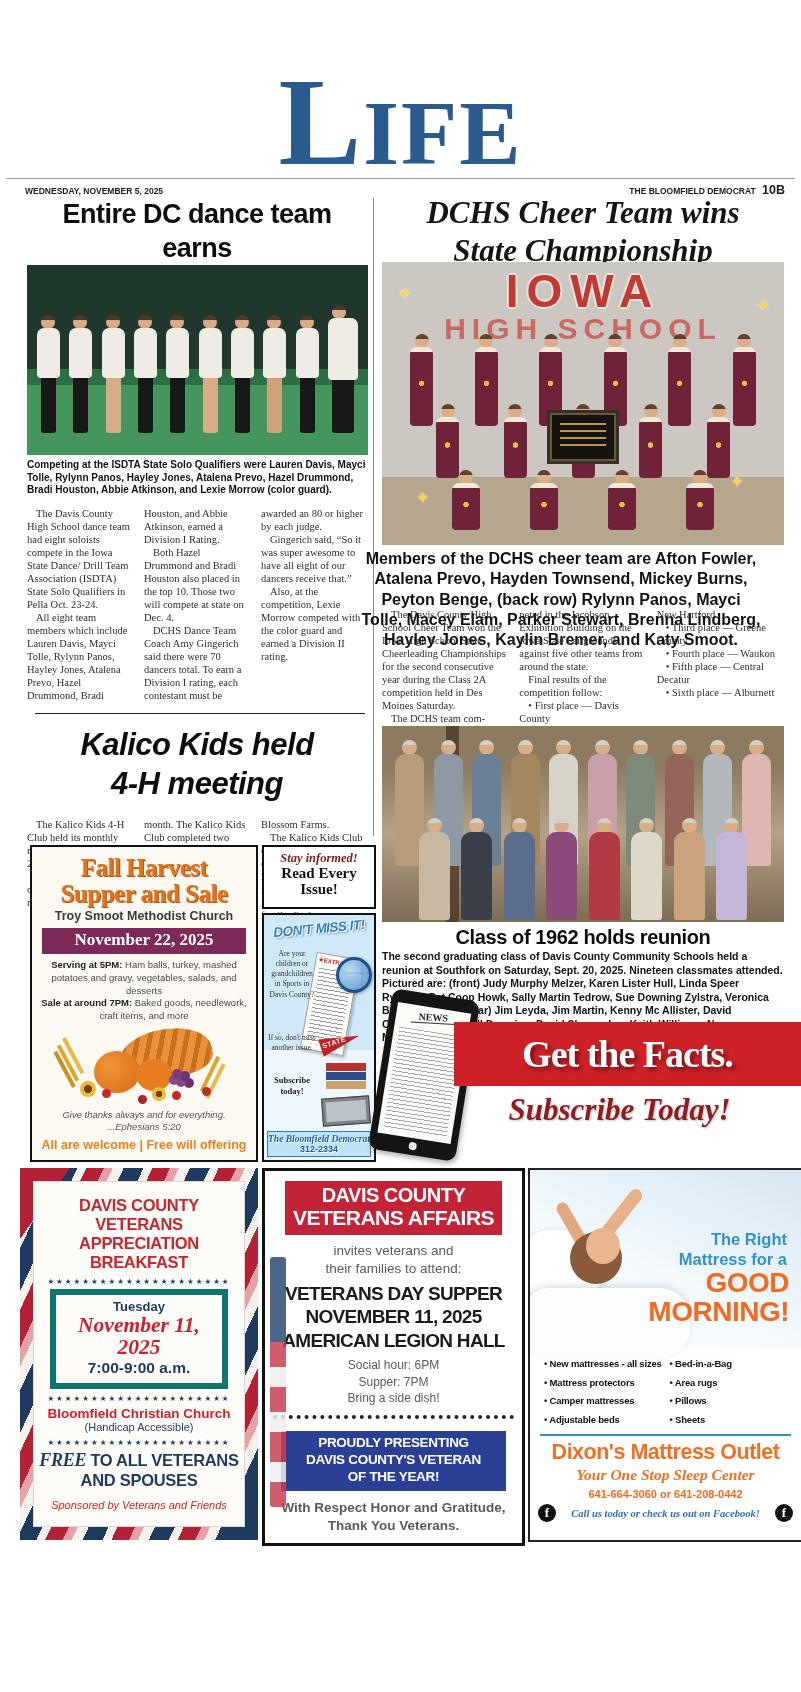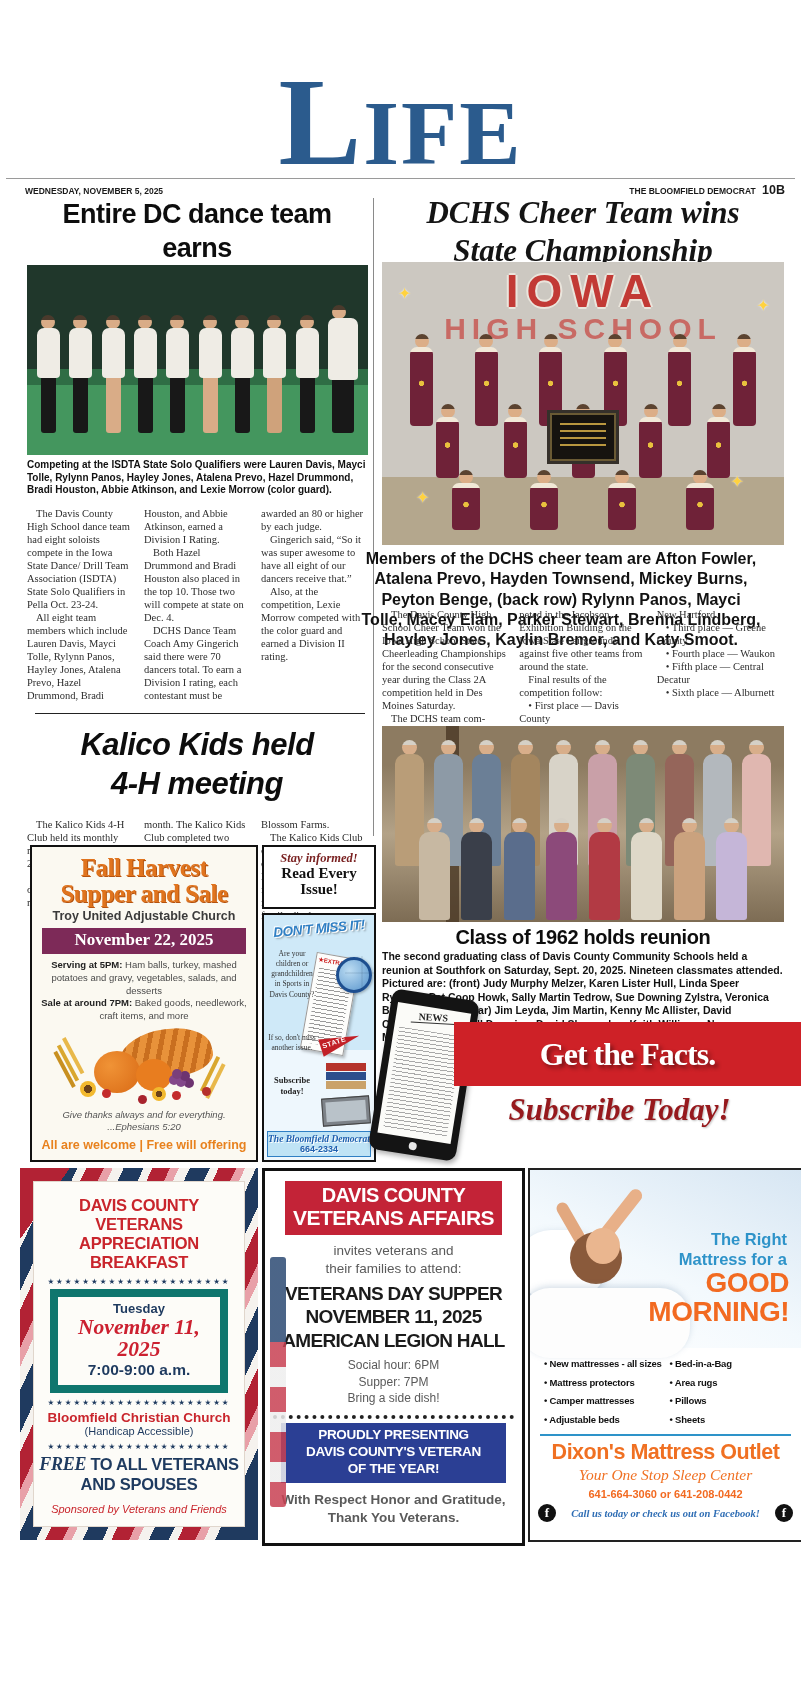--- a/index.html
+++ b/index.html
@@ -194,39 +194,39 @@
     border-radius:10px;transform:rotate(9deg);box-shadow:2px 3px 5px rgba(0,0,0,.3);}
   .tablet .scr{position:absolute;left:7px;right:7px;top:13px;bottom:17px;background:#fbfbf8;}
   .tablet .scr b{display:block;margin:4px auto 2px;width:60%;text-align:center;
     font-family:"Liberation Serif",serif;font-size:10px;transform:rotate(-6deg);
     border-bottom:1px solid #333;}
   .tablet .scr i{position:absolute;left:5px;right:5px;top:24px;bottom:5px;
     background:repeating-linear-gradient(#a8a8a8 0 1px,rgba(0,0,0,0) 1px 4px);}
   .tablet::after{content:"";position:absolute;bottom:5px;left:50%;margin-left:-4px;width:8px;height:8px;
     border-radius:50%;background:#e8e8e8;}
   .facts-banner{position:absolute;left:76px;right:0;top:34px;height:64px;background:#ce2127;
-    color:#fff;font-family:"Liberation Serif",serif;font-weight:bold;font-size:32px;
+    color:#fff;font-family:"Liberation Serif",serif;font-weight:bold;font-size:38px;
     line-height:64px;text-align:center;letter-spacing:-1px;
     text-shadow:3px 3px 4px rgba(0,0,0,.45);}
   .facts-cta{position:absolute;left:90px;right:30px;top:104px;text-align:center;
     font-family:"Liberation Serif",serif;font-weight:bold;font-style:italic;
     font-size:31px;color:#96191d;text-shadow:1px 1px 2px rgba(0,0,0,.25);}
 
   
   .ad-breakfast{position:absolute;left:20px;top:1168px;width:238px;height:372px;
     background:
       linear-gradient(125deg,#b22234 0 10%,rgba(0,0,0,0) 10%),
       linear-gradient(305deg,#1f3a5f 0 8%,rgba(0,0,0,0) 8%),
       repeating-linear-gradient(115deg,#b22234 0 16px,#e8a0a8 16px 24px,#f5f2ee 24px 34px,#1f3a5f 34px 52px,#f5f2ee 52px 60px);}
   .bk-inner{position:absolute;inset:13px;background:#fdfcf8;border:1px solid #e0d6cc;
     text-align:center;overflow:hidden;}
   .bk-title{margin-top:14px;font-weight:bold;font-size:16.5px;line-height:1.15;
     color:#c9252c;letter-spacing:-0.3px;}
   .bk-stars{margin:5px 0 3px;font-size:7.5px;letter-spacing:2px;color:#1e3a5f;}
-  .bk-box{margin:2px 16px;border:8px solid #0f766e;padding:4px 2px 6px;}
+  .bk-box{margin:2px 16px;border:6px solid #0f766e;padding:4px 2px 6px;}
   .bk-day{font-weight:bold;font-size:13px;color:#1e3a5f;}
   .bk-date{font-family:"Liberation Serif",serif;font-weight:bold;font-style:italic;
     font-size:21.5px;color:#cc2030;line-height:1.05;}
   .bk-time{font-weight:bold;font-size:15.5px;color:#1e3a5f;}
   .bk-church{font-weight:bold;font-size:13.5px;color:#c9252c;margin-top:2px;}
   .bk-acc{font-size:11px;color:#1e3a5f;text-align:center;}
   .bk-free{margin-top:3px;font-weight:bold;font-size:16.5px;line-height:1.15;color:#1e3a5f;letter-spacing:-0.3px;}
   .bk-free .fr{font-family:"Liberation Serif",serif;font-style:italic;font-size:18px;}
   .bk-sponsor{margin-top:9px;font-style:italic;font-size:11px;color:#c9252c;}
 
@@ -236,21 +236,21 @@
   .sp-flag{position:absolute;left:5px;top:86px;width:16px;height:250px;opacity:.85;
     background:linear-gradient(180deg,#2c4a73 0 34%,#c84052 34% 44%,#eee 44% 52%,#c84052 52% 62%,#eee 62% 70%,#c84052 70% 82%,#eee 82% 90%,#c84052 90% 100%);
     border-radius:3px;}
   .sp-redbox{margin:10px 20px 0;background:#c32337;color:#fff;font-weight:bold;
     padding:3px 0 6px;line-height:1.1;letter-spacing:-0.5px;}
   .sp-redbox .l1{font-size:20px;} .sp-redbox .l2{font-size:21px;}
   .sp-invite{margin-top:7px;font-size:13.5px;line-height:1.3;color:#5a5a5a;}
   .sp-event{margin-top:5px;font-weight:bold;font-size:19px;line-height:1.22;color:#1b1b1b;letter-spacing:-0.7px;}
   .sp-details{margin-top:5px;font-size:12px;line-height:1.4;color:#5a5a5a;}
   .sp-dots{margin:8px 8px 0;border-top:4px dotted #222;height:0;}
-  .sp-bluebox{margin:4px 16px 0;background:#2b3f94;color:#fff;font-weight:bold;
+  .sp-bluebox{margin:12px 16px 0;background:#2b3f94;color:#fff;font-weight:bold;
     font-size:13.5px;line-height:1.25;padding:4px 0 5px;letter-spacing:-0.3px;}
   .sp-closing{margin-top:8px;font-size:13.5px;line-height:1.35;color:#5a5a5a;font-weight:bold;}
 
   
   .ad-mattress{position:absolute;left:528px;top:1168px;width:271px;height:370px;
     border:2px solid #222;background:#fff;overflow:hidden;}
   .mt-photo{position:absolute;left:0;top:0;right:0;height:178px;
     background:linear-gradient(205deg,#d7e6f3,#f3f9fd 55%,#fff);}
   .mt-photo i{position:absolute;}
   .mt-pillow{left:-14px;top:60px;width:90px;height:70px;border-radius:40px;background:#fff;
@@ -268,21 +268,21 @@
   .mt-big{position:absolute;right:12px;top:98px;text-align:right;color:#f26a21;
     font-weight:bold;font-size:28px;line-height:1.05;letter-spacing:-0.5px;}
   .mt-bullets{position:absolute;left:14px;right:6px;top:185px;display:flex;}
   .mt-bullets ul{margin:0;padding:0;list-style:none;flex:1;}
   .mt-bullets li{font-weight:bold;font-size:9.5px;line-height:1.95;color:#111;letter-spacing:-0.2px;}
   .mt-bullets li::before{content:"• ";}
   .mt-rule{position:absolute;left:10px;right:10px;top:264px;border-top:2px solid #2e93c9;}
   .mt-store{position:absolute;left:0;right:0;top:270px;text-align:center;color:#f07022;
     font-weight:bold;font-size:21.5px;letter-spacing:-0.5px;}
   .mt-tagline{position:absolute;left:0;right:0;top:296px;text-align:center;color:#f07022;
-    font-family:"Liberation Serif",serif;font-style:italic;font-weight:normal;font-size:15.5px;}
+    font-family:"Liberation Serif",serif;font-style:italic;font-weight:bold;font-size:15.5px;}
   .mt-phone{position:absolute;left:0;right:0;top:318px;text-align:center;color:#f26a21;
     font-weight:bold;font-size:11px;}
   .mt-fbrow{position:absolute;left:8px;right:8px;top:334px;display:flex;align-items:center;
     justify-content:space-between;}
   .fb-circle{width:18px;height:18px;border-radius:50%;background:#111;color:#fff;
     font-family:"Liberation Serif",serif;font-weight:bold;font-size:13px;line-height:18px;
     text-align:center;}
   .mt-fbtext{color:#2e6db4;font-family:"Liberation Serif",serif;font-style:italic;
     font-weight:bold;font-size:10.5px;}
 </style>
@@ -463,21 +463,21 @@
   <div class="reunion-text">
     <p>The second graduating class of Davis County Community Schools held a reunion at Southfork on Saturday, Sept. 20, 2025. Nineteen classmates attended. Pictured are: (front) Judy Murphy Melzer, Karen Lister Hull, Linda Speer Rysdam, Pat Coop Howk, Sally Martin Tedrow, Sue Downing Zylstra, Veronica Bolick Weaklen, (rear) Jim Leyda, Jim Martin, Kenny Mc Allister, David Countryman, Darrell Downing, David Sheumaker, Keith Williams, Norma Morrison Pickens, Carolyn Archer Buxton, David Widmer, and Bob Taylor.</p>
     <p class="ind">Others attending were Joyce Cassidy Sheumaker, Rod Pickens, Bobbi Countryman, Darrell Rysdam, Margie Reynolds McAllister, and Bette Allen Taylor. Plans are being made for the next reunion in 2027.</p>
   </div>
 
   <div class="ad-fall">
     <div class="fh-title">
       <span style="display:block">Fall Harvest</span>
       <span style="display:block">Supper and Sale</span>
     </div>
-    <div class="fh-church">Troy United Adjustable Church</div>
+    <div class="fh-church">Troy Smoot Methodist Church</div>
     <div class="fh-banner">November 22, 2025</div>
     <div class="fh-body">
       <b>Serving at 5PM:</b><span> Ham balls, turkey, mashed potatoes and gravy, vegetables, salads, and desserts</span><br>
       <b>Sale at around 7PM:</b><span> Baked goods, needlework, craft items, and more</span>
     </div>
     <div class="cornu">
       <i class="horn"></i>
       <i class="pk1"></i>
       <i class="pk2"></i>
       <i class="grapes"></i>
@@ -513,21 +513,21 @@
       <span style="display:block">Subscribe</span>
       <span style="display:block">today!</span>
     </div>
     <div class="dm-pennant">
         <span>STATE</span>
       </div>
     <div class="dm-books"></div>
     <div class="dm-laptop"></div>
     <div class="dm-bar">
       <div class="dm-paper">The Bloomfield Democrat</div>
-      <div class="dm-phone">664-2334</div>
+      <div class="dm-phone">312-2334</div>
     </div>
   </div>
 
   <div class="ad-facts">
     <div class="tablet">
       <div class="scr">
         <b>NEWS</b>
         <i></i>
       </div>
     </div>

